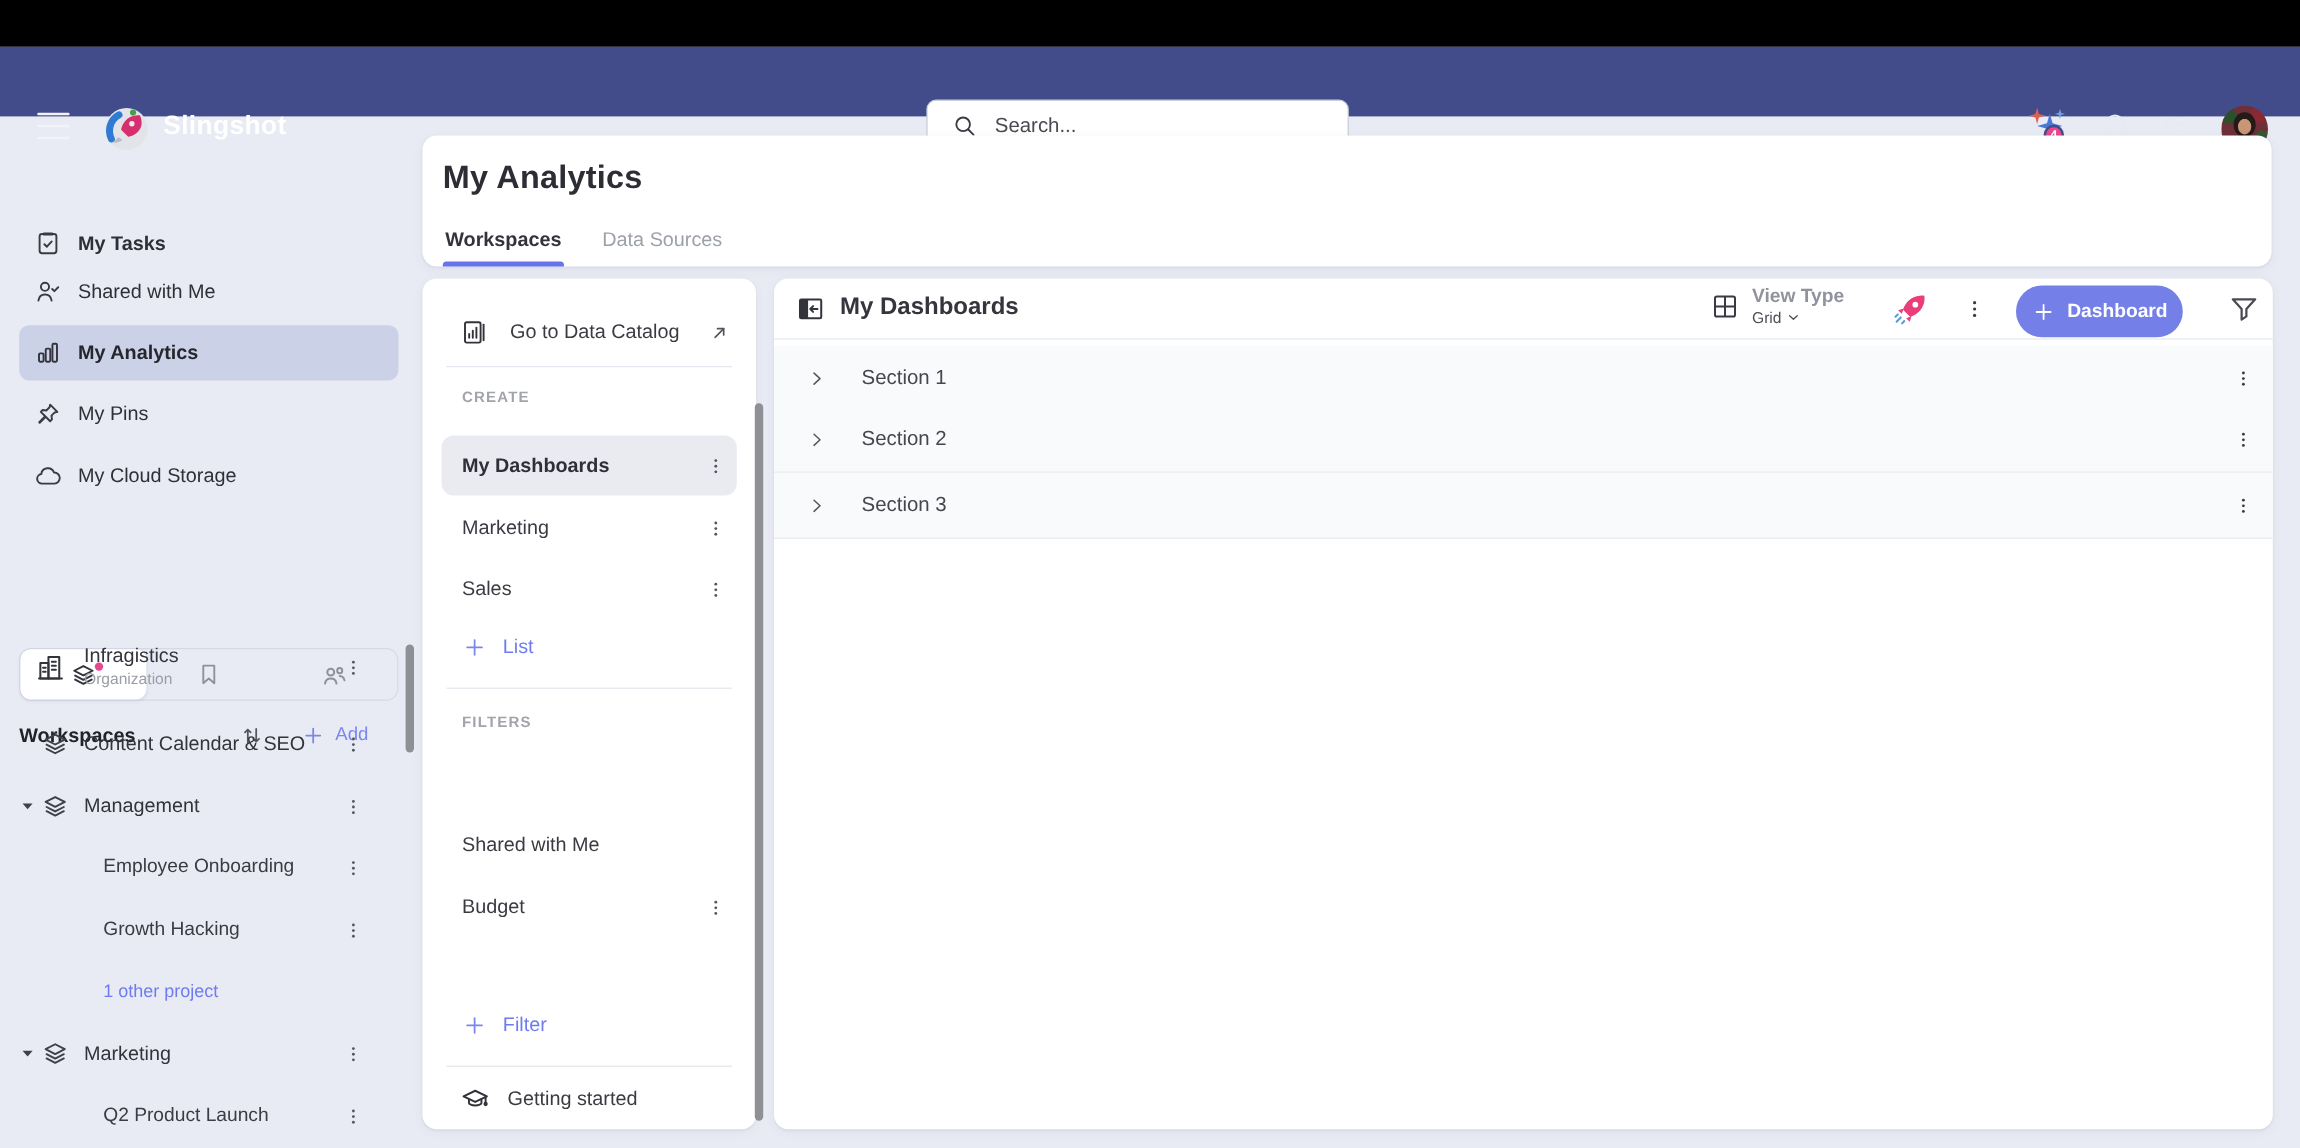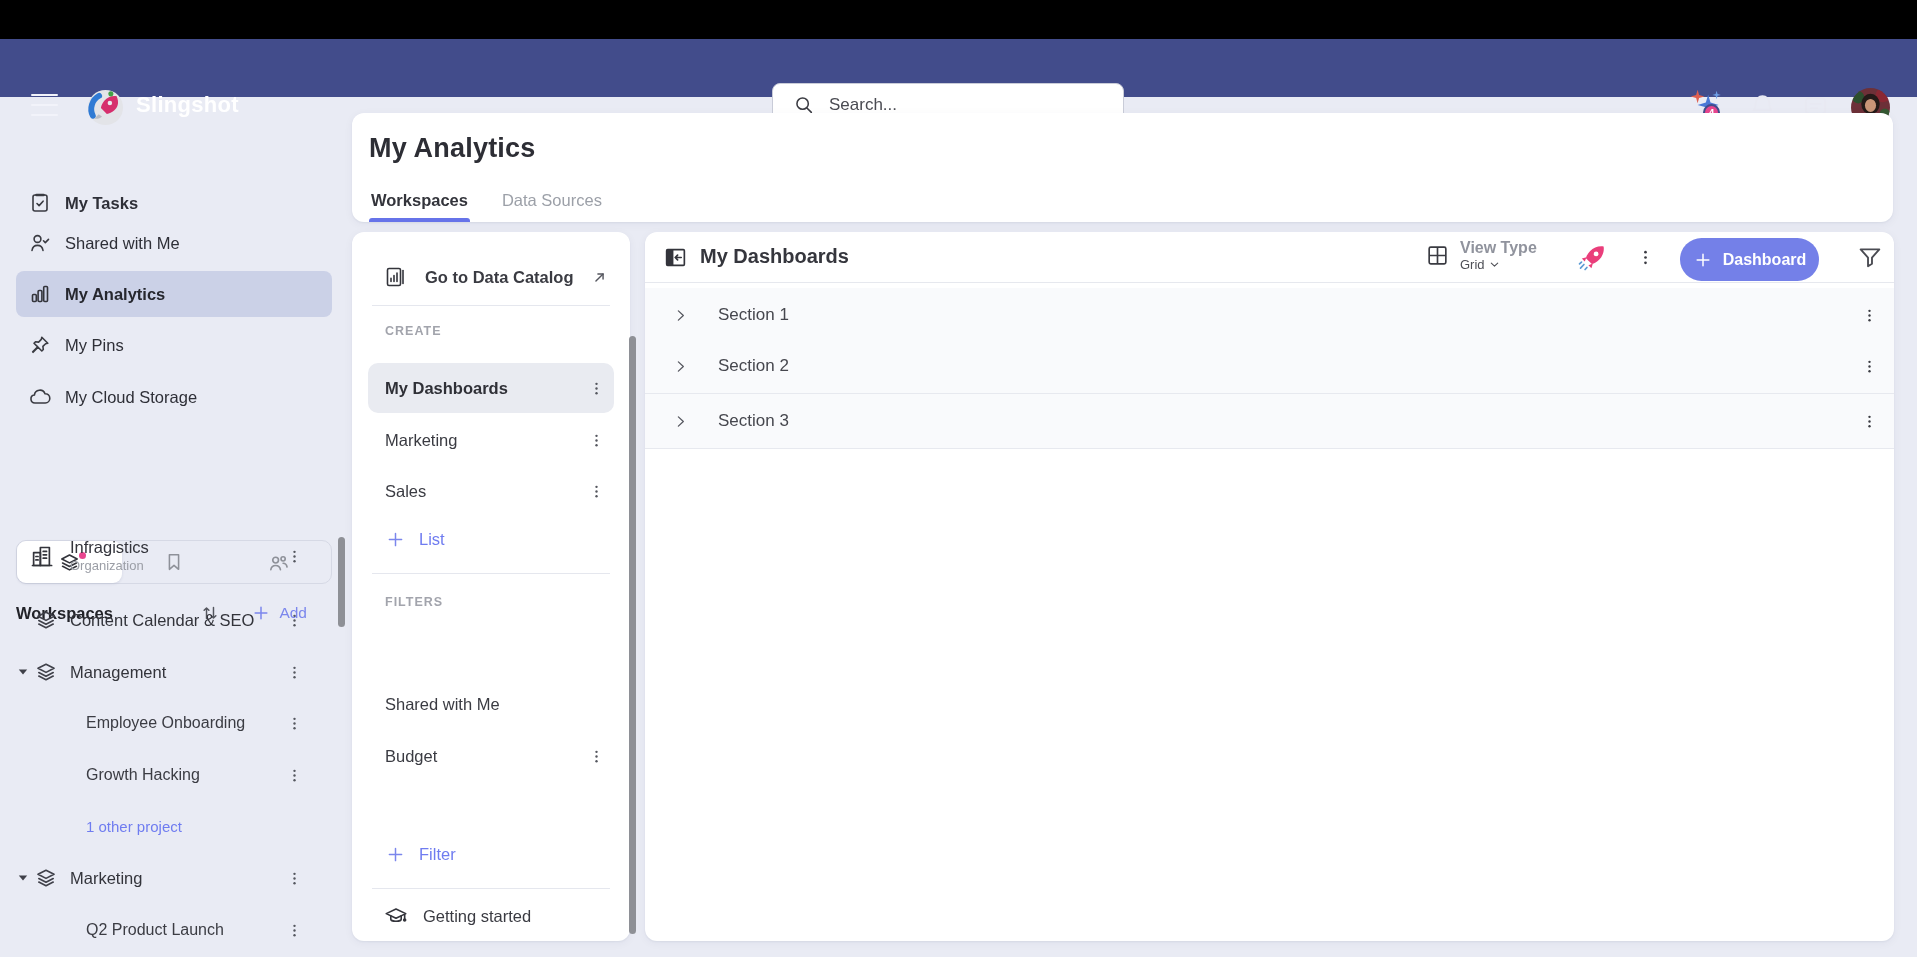--- a/index.html
+++ b/index.html
@@ -64,21 +64,21 @@
   
   .list-panel { left:352px; top:232px; width:278px; height:709px; }
   .lp-row { position:absolute; left:0; width:278px; height:50px; display:flex; align-items:center; cursor:pointer; }
   .lp-row .txt { position:absolute; left:33px; font-size:16.5px; color:#3a3b42; }
   .lp-row .kebab { position:absolute; left:237px; }
   .lp-row.selected::before { content:""; position:absolute; left:16px; right:16px; top:0; bottom:0; background:#e9ebf1; border-radius:10px; }
   .lp-row > * { position:relative; }
   .lp-divider { position:absolute; left:20px; width:238px; height:1px; background:#e5e7ee; }
   .lp-label { position:absolute; left:33px; font-size:12.5px; font-weight:bold; letter-spacing:1px; color:#a2a4ac; }
   .lp-link { position:absolute; left:33px; display:flex; align-items:center; gap:13px; color:#6f7cf0; font-size:16.5px; cursor:pointer; }
-  .catalog-row { position:absolute; left:0; top:21px; width:278px; height:48px; display:flex; align-items:center; cursor:pointer;font-weight:bold; }
+  .catalog-row { position:absolute; left:0; top:21px; width:278px; height:48px; display:flex; align-items:center; cursor:pointer; }
   .catalog-row .ic { position:absolute; left:31px; display:flex; }
   .catalog-row .txt { position:absolute; left:73px; font-size:16.5px; color:#3a3b42; }
   .catalog-row .ext { position:absolute; left:238px; display:flex; }
   .gs-row { position:absolute; left:0; top:660px; width:278px; height:48px; display:flex; align-items:center; cursor:pointer; }
   .gs-row .ic { position:absolute; left:31px; display:flex; }
   .gs-row .txt { position:absolute; left:71px; font-size:16.5px; color:#3a3b42; }
 
   
   .dash-panel { left:645px; top:232px; width:1249px; height:709px; }
   .dp-header { position:absolute; left:0; top:0; width:100%; height:51px; border-bottom:1px solid #e6e8ee; }

